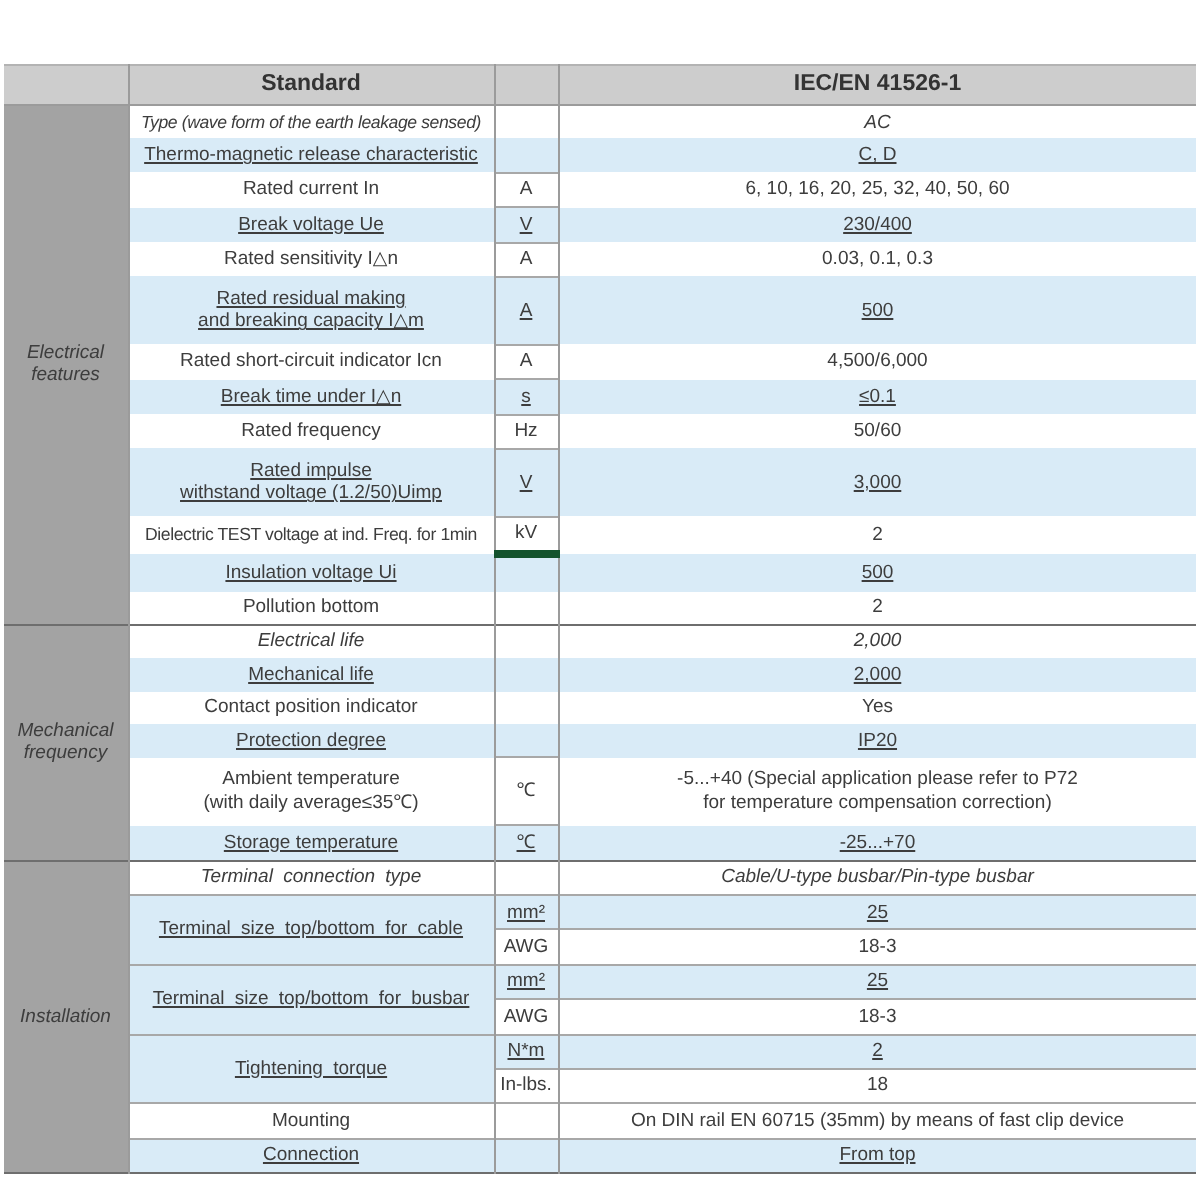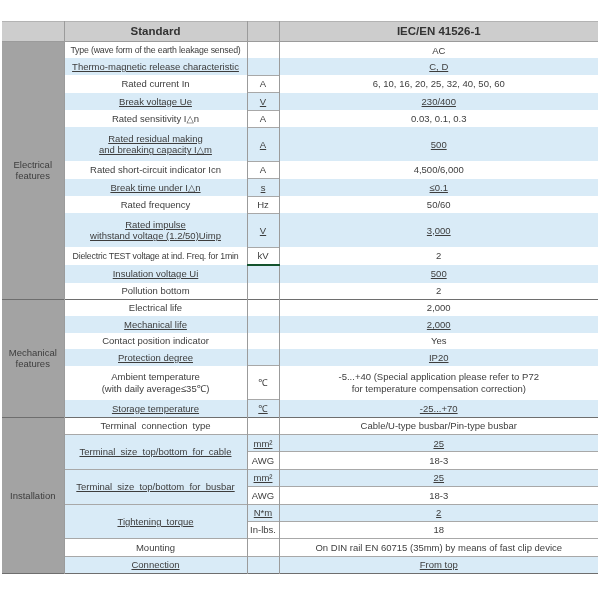--- a/index.html
+++ b/index.html
@@ -2,21 +2,21 @@
 <html><head>
 <meta charset="utf-8">
 <style>
   html,body{margin:0;padding:0;}
   body{
     width:600px;height:600px;background:#ffffff;position:relative;
     font-family:"Liberation Sans", sans-serif;color:#3d3d3d;
   }
   table.spec{
     border-collapse:collapse;table-layout:fixed;
-    position:absolute;left:2px;top:21px;width:596px;
+    position:absolute;left:2px;top:32px;width:596px;
     border-bottom:1px solid #6e6e6e;
   }
   td{
     font-size:9.5px;text-align:center;vertical-align:middle;
     padding:0 2px;line-height:1.2;white-space:pre-line;overflow:hidden;
   }
   col.c-cat{width:62px}
   col.c-lbl{width:183px}
   col.c-unit{width:32px}
   col.c-val{width:319px}
@@ -24,24 +24,24 @@
   tr.d td{height:32.8px}
   tr.hdr td{
     height:19px;background:#cdcdcd;font-size:11.5px;font-weight:700;color:#333;
     border-top:1px solid #b3b3b3;border-bottom:1px solid #9b9b9b;
   }
   td.cat{background:#a3a3a3;border-right:1px solid #9b9b9b;}
   td.lbl{border-right:1px solid #9b9b9b;}
   td.unit{border-right:1px solid #9b9b9b;}
   tr.b td{background:#d9ebf7;text-decoration:underline;}
   td.g{background:linear-gradient(to bottom,#d9ebf7 50%,#ffffff 50%);}
-  tr.sec td{border-top:1px solid #6e6e6e;}
+  tr.sec td{border-top:1px solid #6e6e6e;font-style:italic;}
   tr.il td{border-top:1px solid #a8a8a8;}
   td.ux{border-top:1px solid #a8a8a8;}
-  td.uxb{border-bottom:2px solid #14532d;}
+  td.uxb{border-bottom:4px solid #14532d;}
   td.tight{font-size:8.8px;letter-spacing:-0.2px;}
   td.ws{word-spacing:2.5px;}
 </style>
 </head>
 <body>
 
 <table class="spec">
   <colgroup>
     <col class="c-cat">
       <col class="c-lbl">
@@ -120,21 +120,21 @@
     <td class="unit"></td>
     <td>500</td>
   </tr>
   <tr>
     <td class="lbl">Pollution bottom</td>
     <td class="unit"></td>
     <td>2</td>
   </tr>
 
   <tr class="sec">
-    <td class="cat" rowspan="6">Mechanical features</td>
+    <td class="cat" rowspan="6">Mechanical frequency</td>
     <td class="lbl">Electrical life</td>
     <td class="unit"></td>
     <td>2,000</td>
   </tr>
   <tr class="b">
     <td class="lbl">Mechanical life</td>
     <td class="unit"></td>
     <td>2,000</td>
   </tr>
   <tr>

